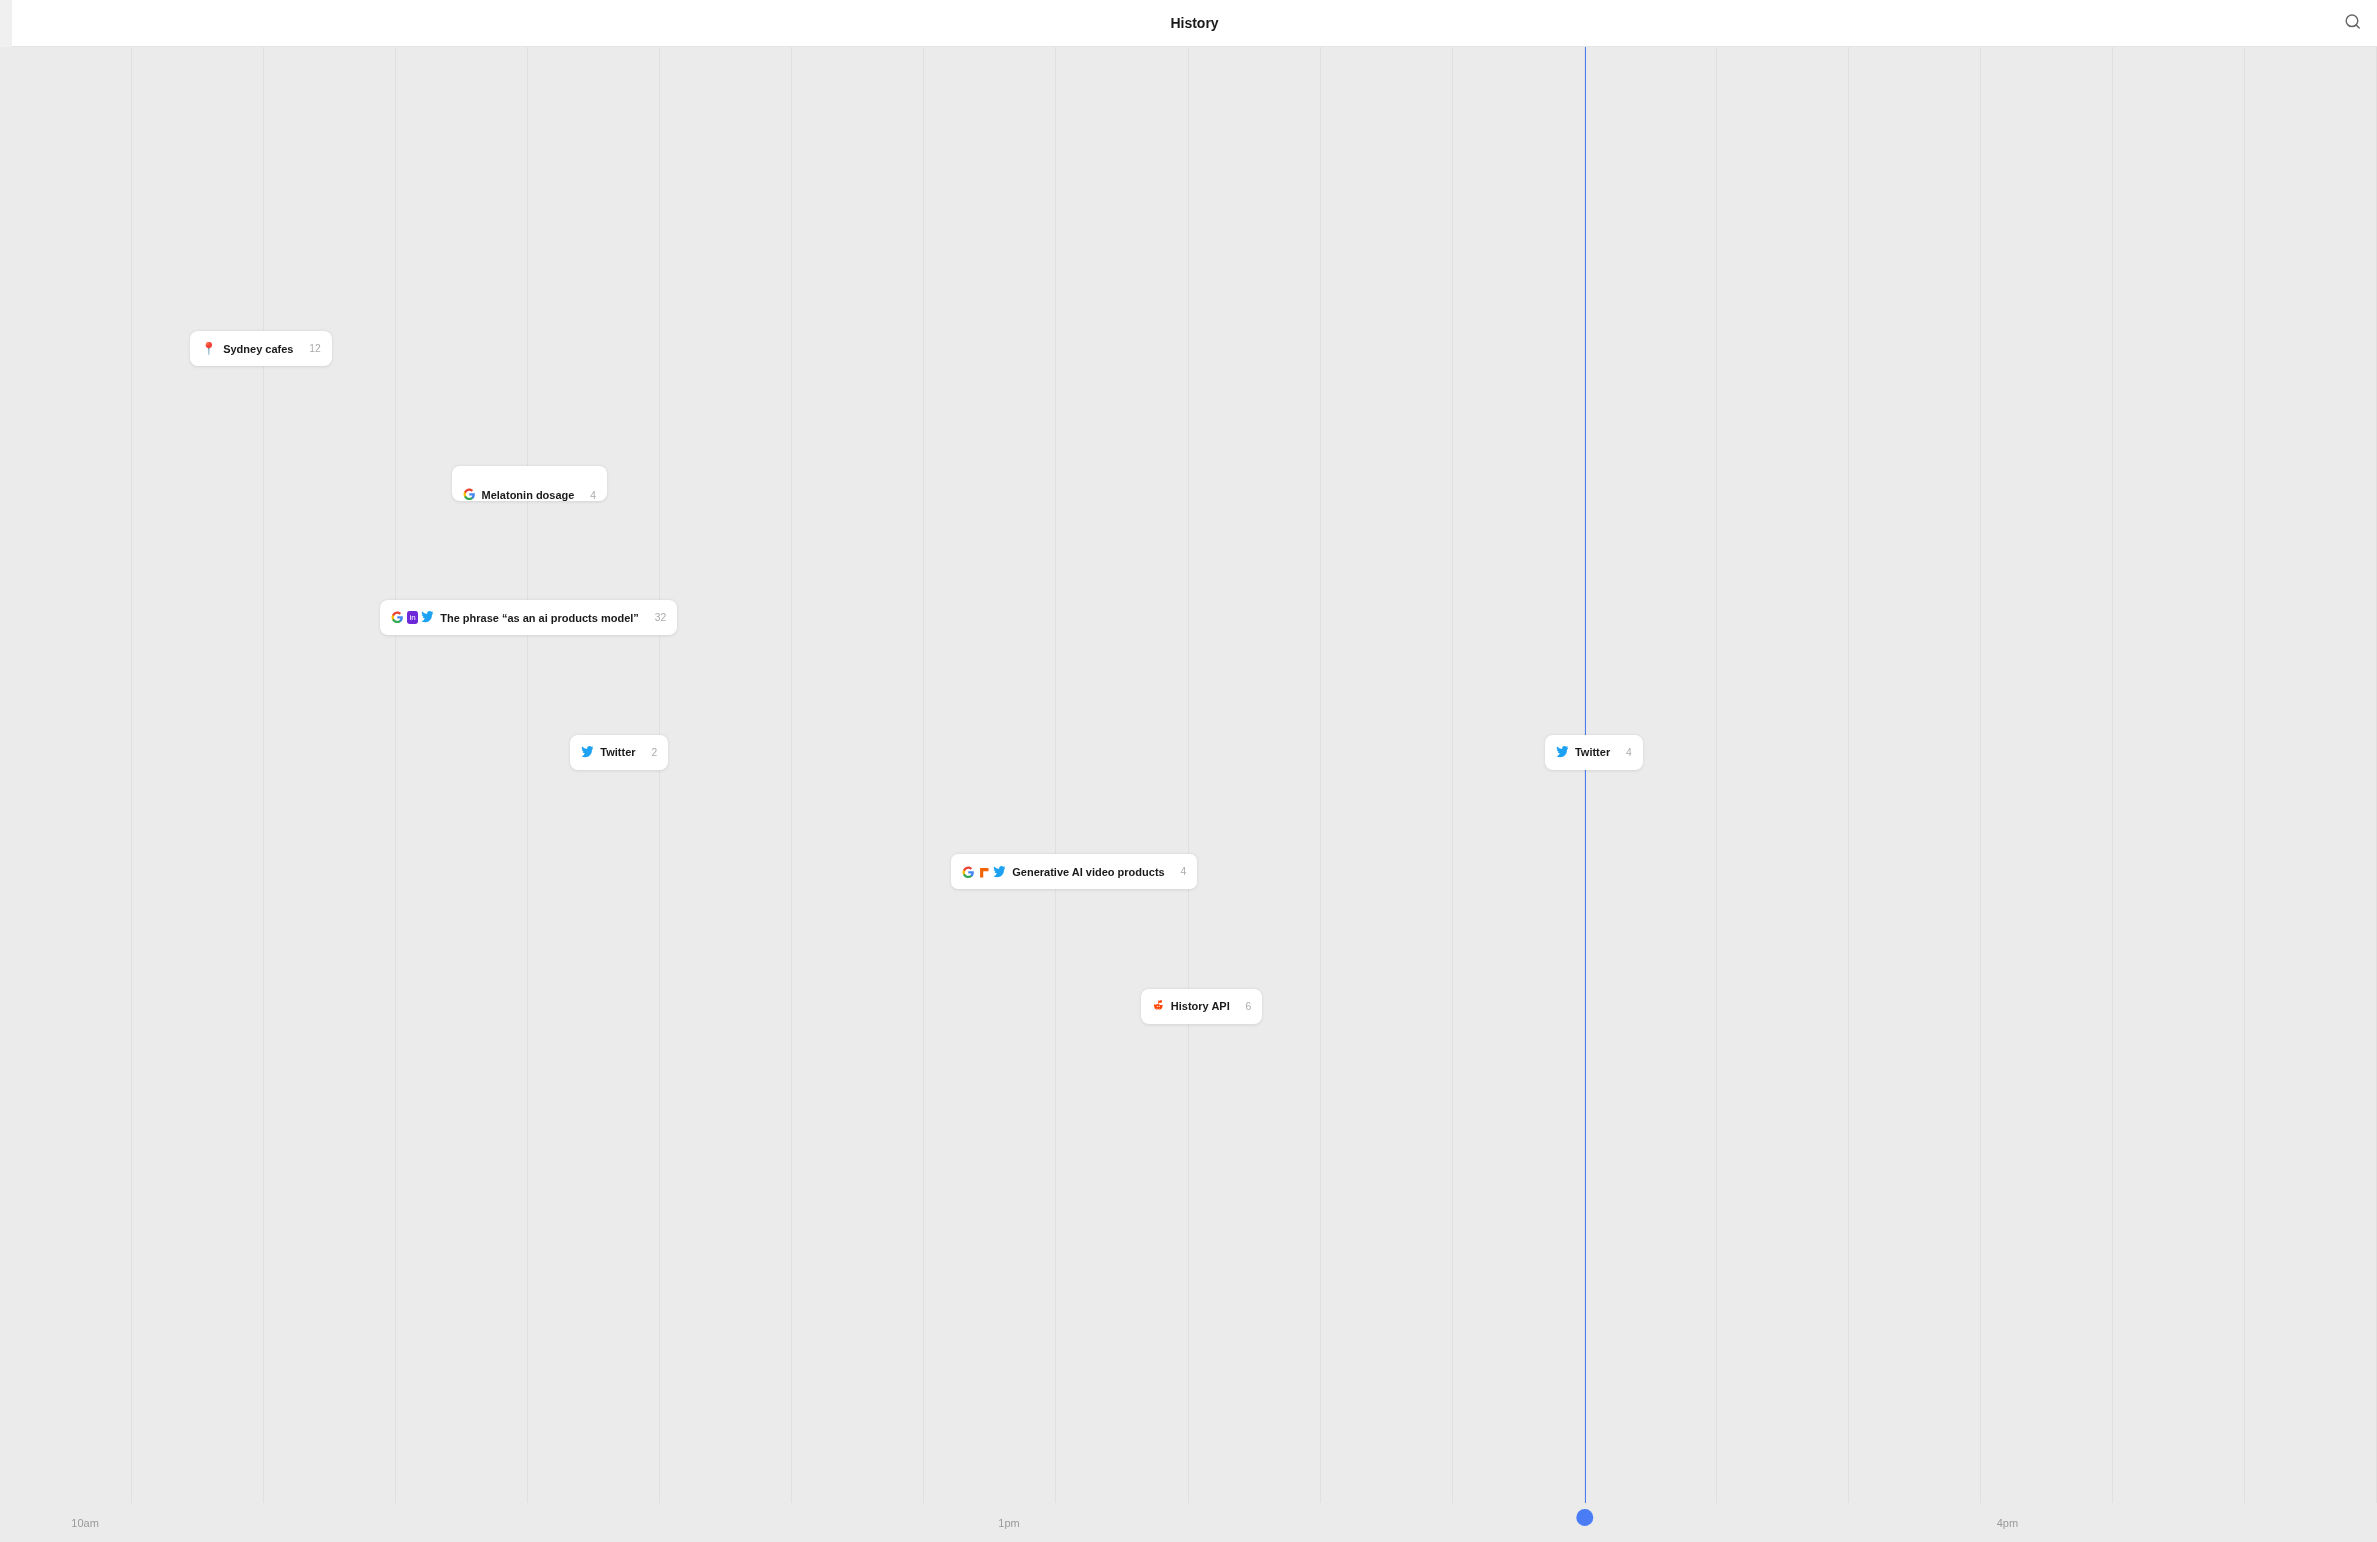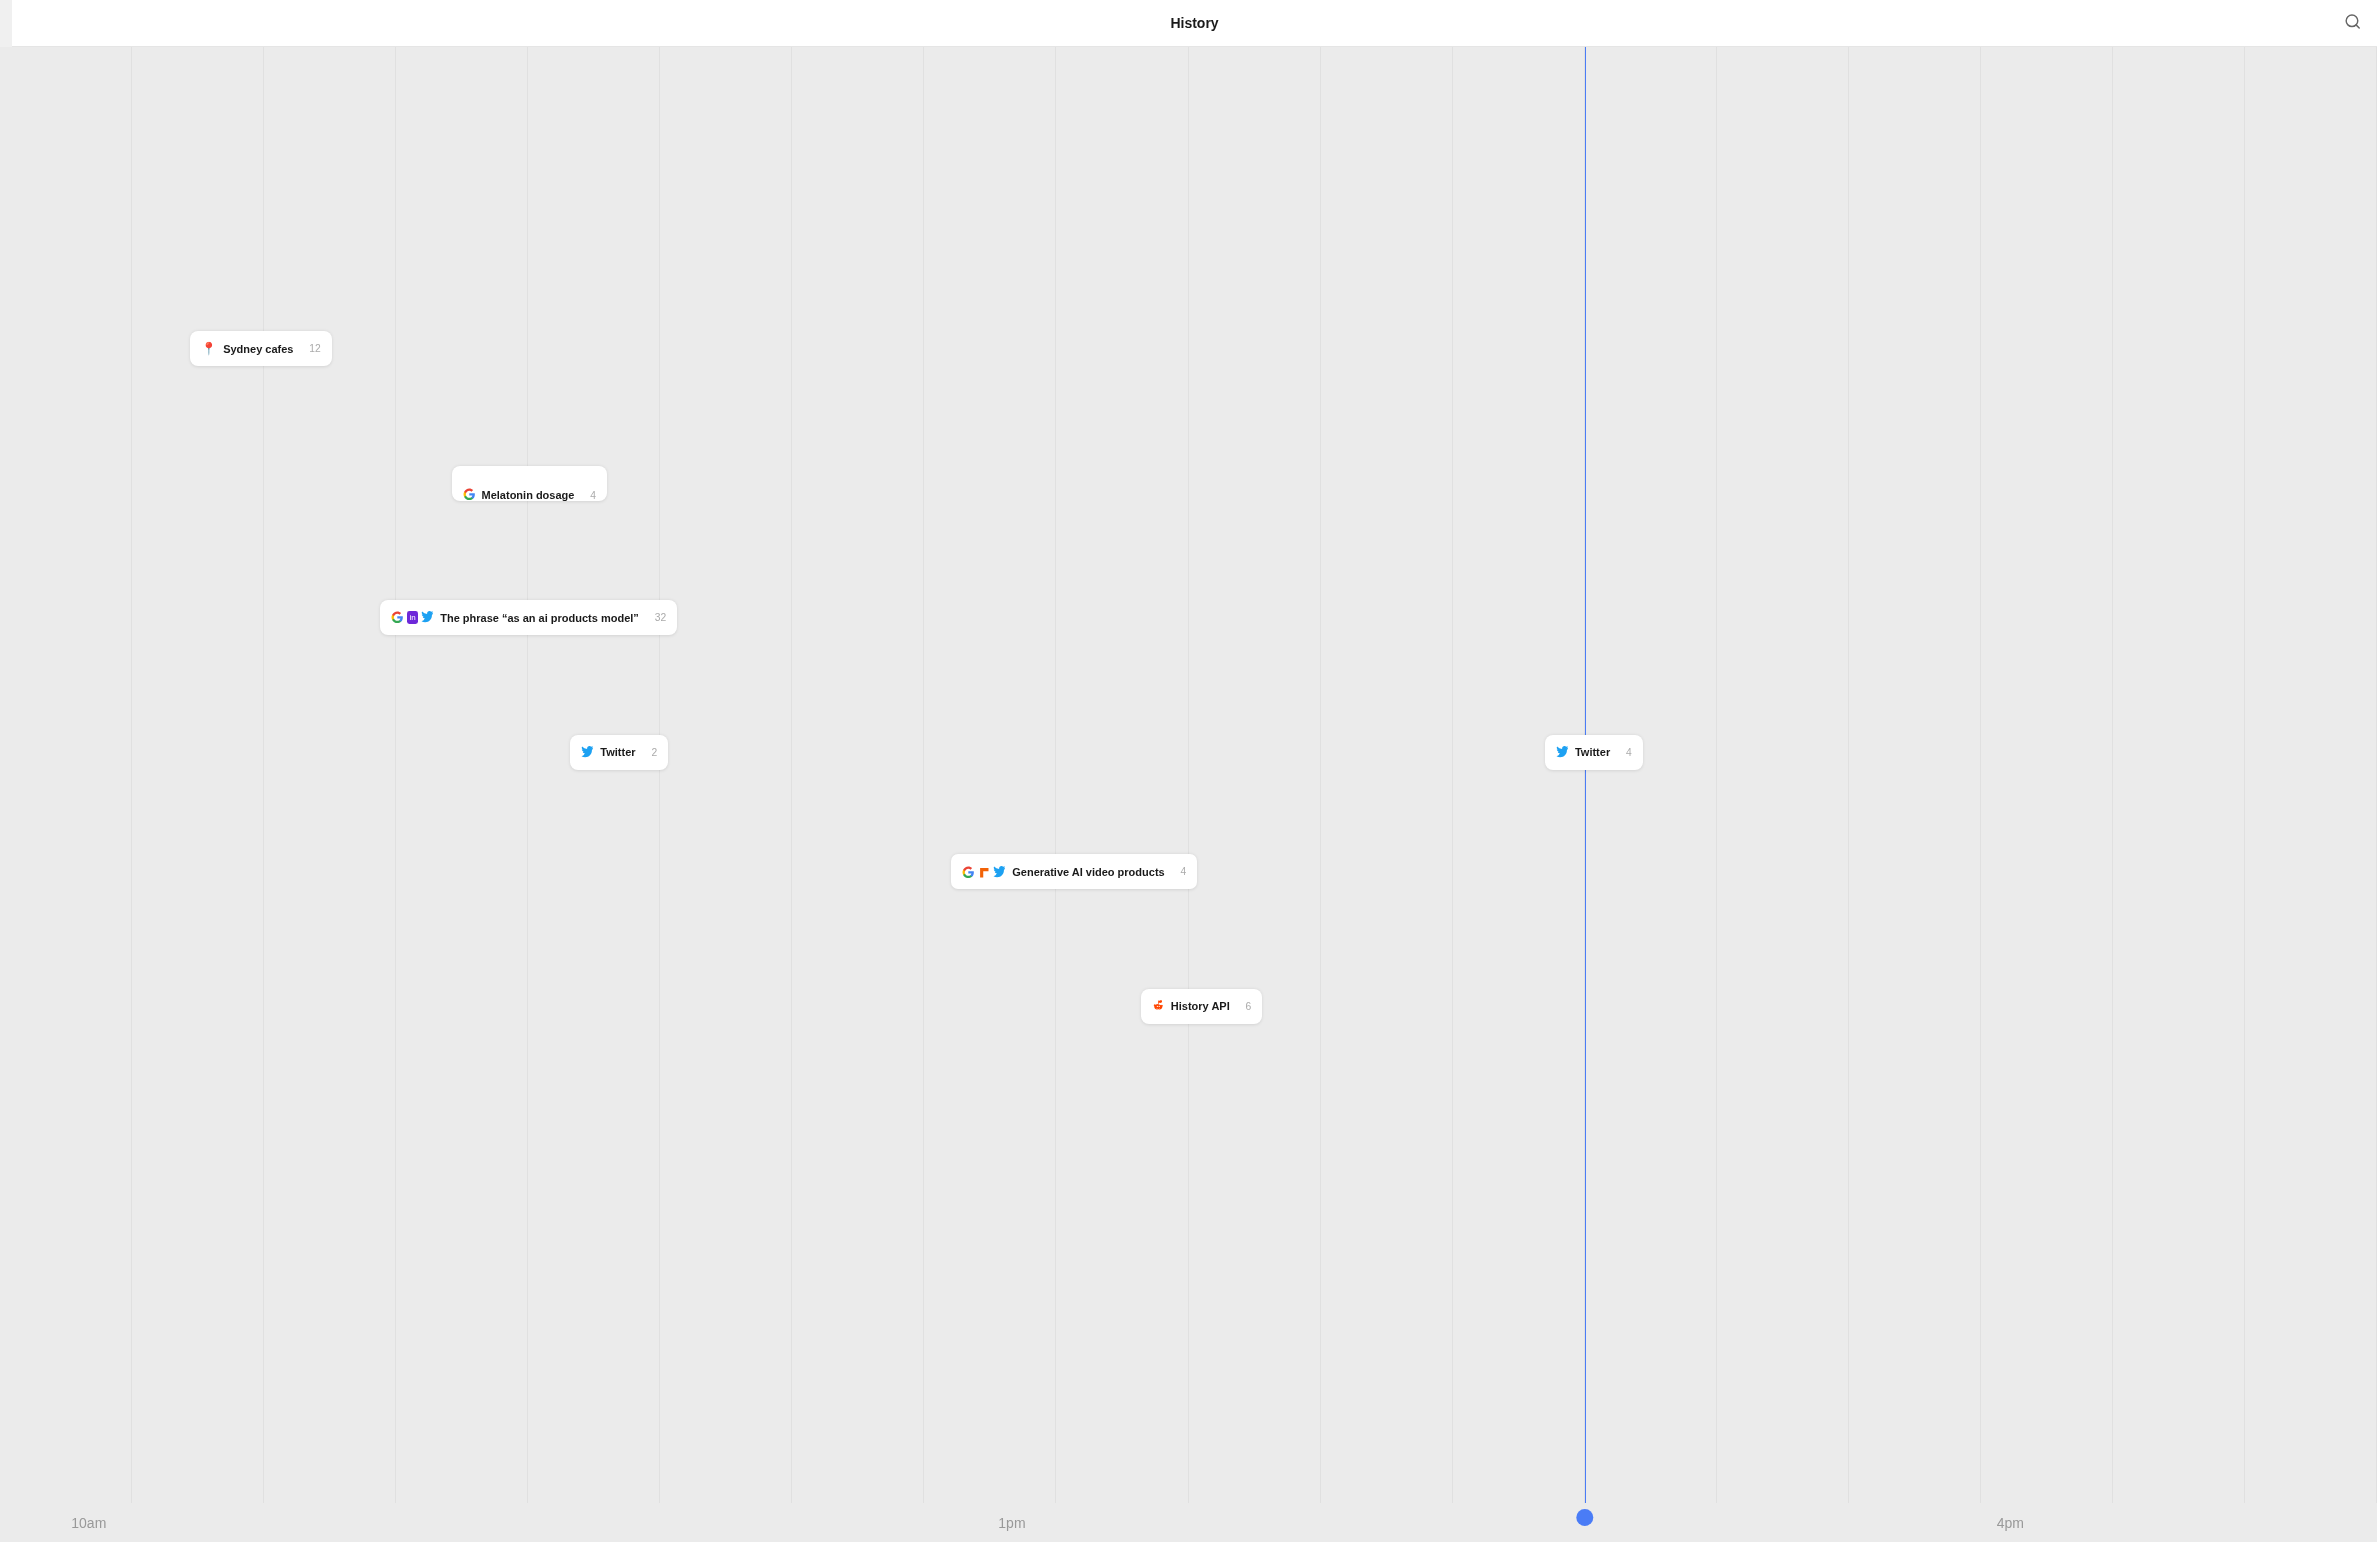--- a/index.html
+++ b/index.html
@@ -69,21 +69,21 @@
       bottom: 0;
       left: 0;
       right: 0;
       height: 39px;
       display: flex;
       align-items: center;
       background: #ebebeb;
     }
     .time-label {
       position: absolute;
-      font-size: 14px;
+      font-size: 11px;
       color: #999;
     }
 
     
     .now-line {
       position: absolute;
       top: 0;
       bottom: 39px;
       width: 1.6px;
       background: #4a7cf6;

